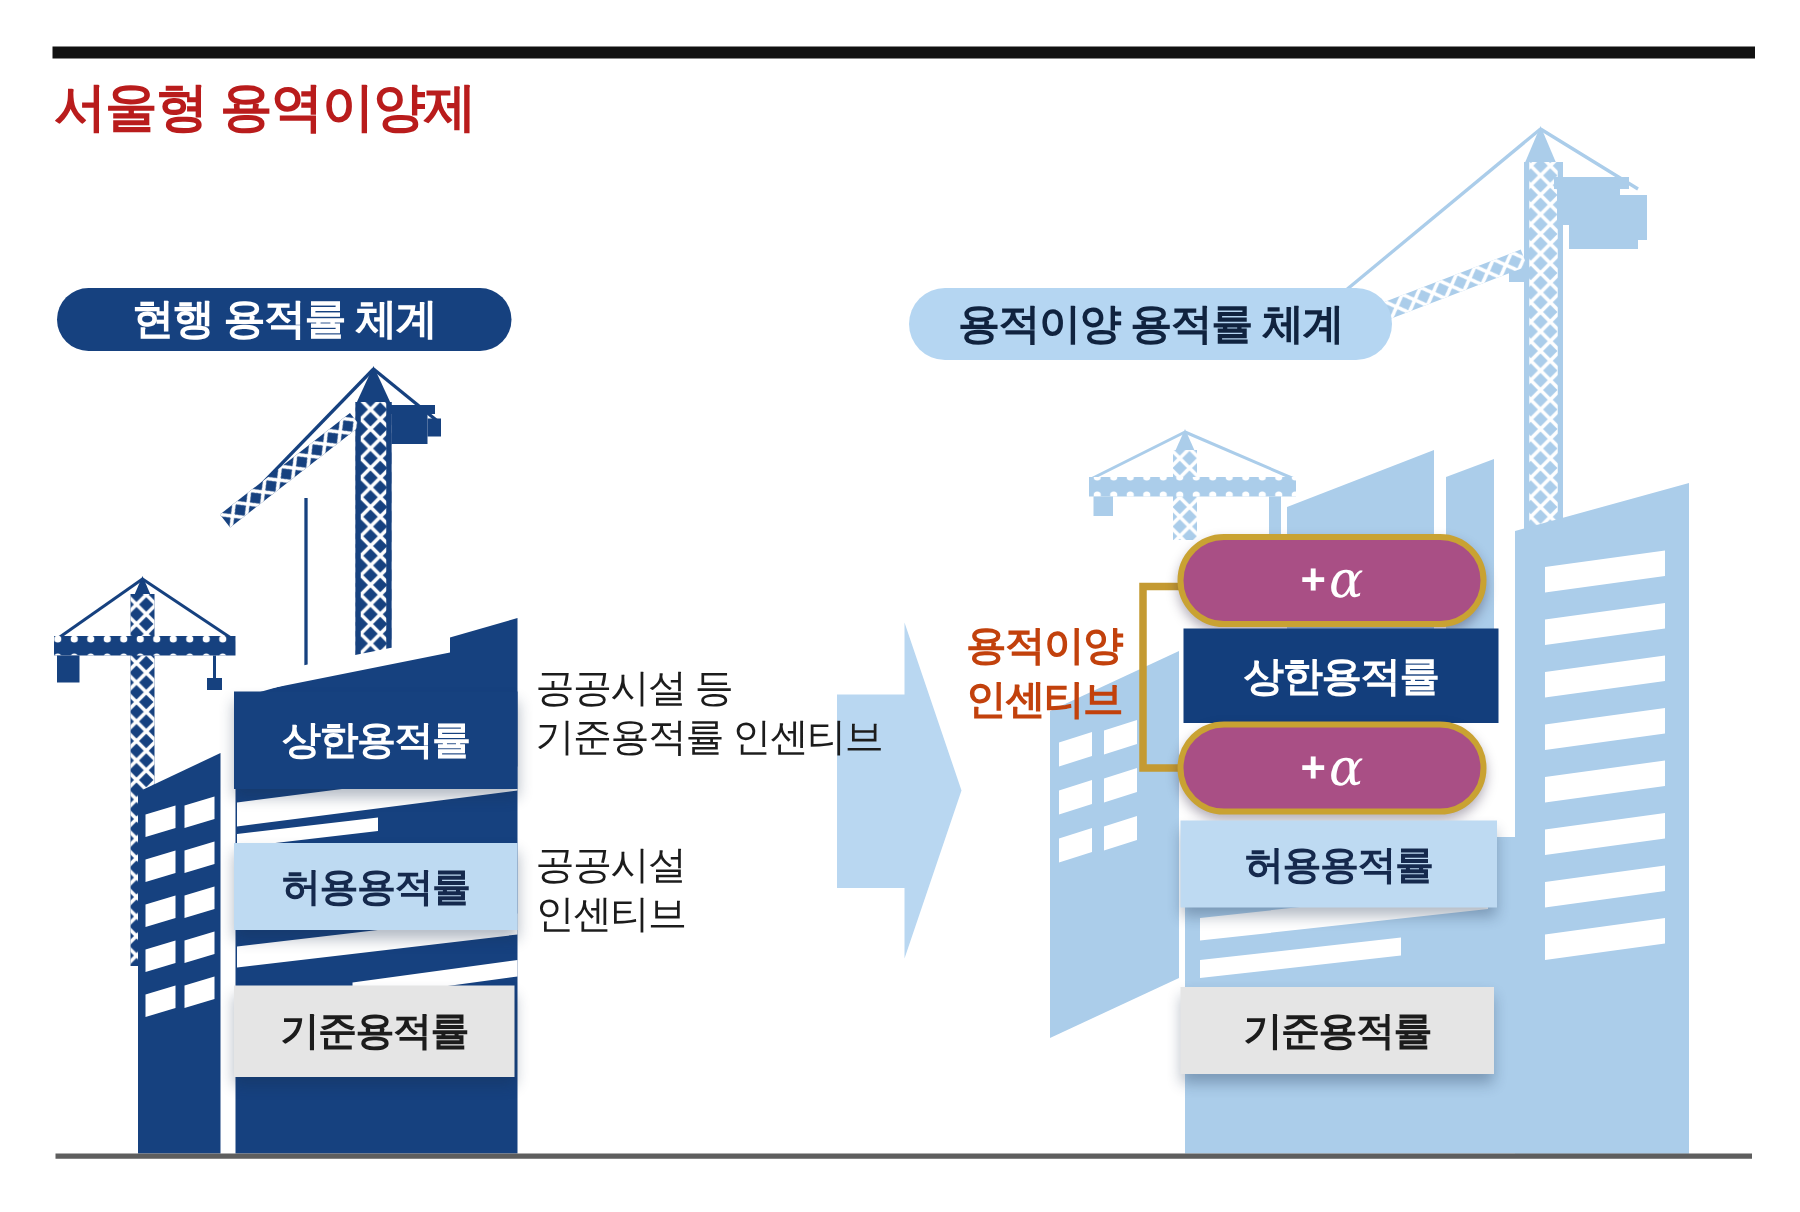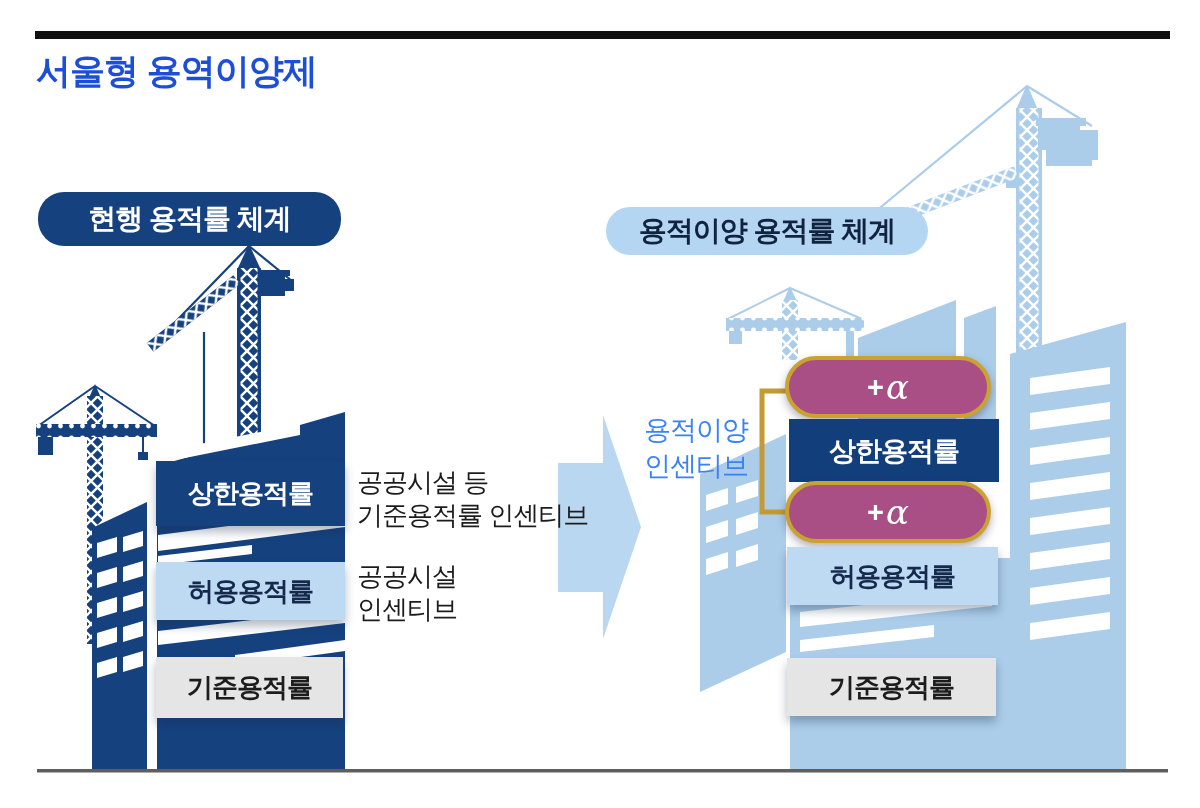--- a/index.html
+++ b/index.html
@@ -2,34 +2,34 @@
 <html><head>
 <meta charset="utf-8">
 <style>
   html,body{margin:0;padding:0;background:#fff;}
   #canvas{position:relative;width:1200px;height:808px;background:#ffffff;overflow:hidden;
           font-family:"Liberation Sans","DejaVu Sans",sans-serif;}
   .abs{position:absolute;}
   #bg-svg{position:absolute;left:0;top:0;z-index:1;}
   .ovl{z-index:2;}
   #top-bar{left:35px;top:31px;width:1135px;height:8px;background:#111111;}
-  #page-title{left:36px;top:48px;font-size:35px;font-weight:800;color:#1d4ed8;letter-spacing:-1px;}
-  .header-pill{height:54px;border-radius:26px;display:flex;align-items:center;justify-content:center;
+  #page-title{left:36px;top:48px;font-size:35px;font-weight:800;color:#b91c1c;letter-spacing:-1px;}
+  .header-pill{height:42px;border-radius:26px;display:flex;align-items:center;justify-content:center;
                font-size:28px;font-weight:800;letter-spacing:-1px;}
   #left-header{left:38px;top:192px;width:303px;background:#16417f;color:#ffffff;}
-  #right-header{left:606px;top:207px;width:322px;height:48px;background:#b5d6f2;color:#10233f;}
+  #right-header{left:606px;top:192px;width:322px;height:48px;background:#b5d6f2;color:#10233f;}
   .band{display:flex;align-items:center;justify-content:center;font-size:26px;font-weight:700;
         letter-spacing:-1px;box-shadow:0 6px 9px rgba(25,45,75,.33);}
   #l-band-upper{left:156px;top:461px;width:189px;height:65px;background:#16417f;color:#ffffff;}
   #l-band-allow{left:156px;top:562px;width:189px;height:58px;background:#bedaf2;color:#15294d;}
   #l-band-base{left:156px;top:657px;width:187px;height:61px;background:#e5e5e5;color:#1c1c1c;}
   .annot{font-size:26px;font-weight:500;color:#1c1c1c;line-height:33px;letter-spacing:-1px;}
-  #annot-1{left:357px;top:466px;}
+  #annot-1{left:357px;top:442px;}
   #annot-2{left:357px;top:560px;}
-  #incentive-label{left:644px;top:412px;font-size:27px;font-weight:400;color:#3b82f6;
+  #incentive-label{left:644px;top:412px;font-size:27px;font-weight:700;color:#c2410c;
                    line-height:36px;letter-spacing:-1px;}
   .bonus-pill{left:785px;width:206px;height:62px;background:#a94f85;border:4px solid #c9a232;
               border-radius:35px;display:flex;align-items:center;justify-content:center;
               color:#ffffff;box-shadow:0 4px 8px rgba(40,25,55,.35);box-sizing:border-box;}
   #bonus-top{top:356px;} #bonus-bottom{top:481px;}
   .bonus-plus{font-size:29px;font-weight:700;}
   .bonus-alpha{font-size:34px;font-style:italic;font-family:"DejaVu Serif",serif;margin-left:2px;}
   #r-band-upper{left:789px;top:419px;width:210px;height:63px;background:#133e7c;color:#ffffff;
                 display:flex;align-items:center;justify-content:center;font-size:27px;font-weight:700;letter-spacing:-1px;}
   #r-band-allow{left:787px;top:547px;width:211px;height:58px;background:#bedaf2;color:#15294d;}

